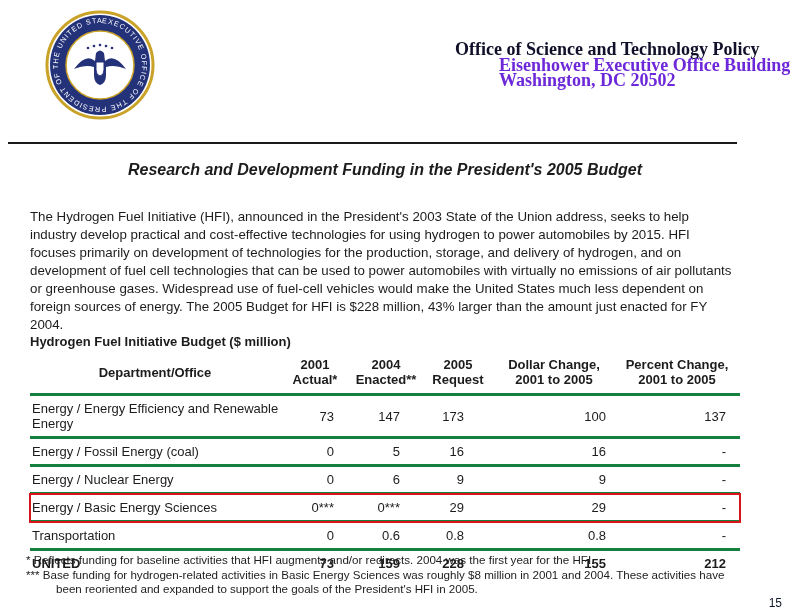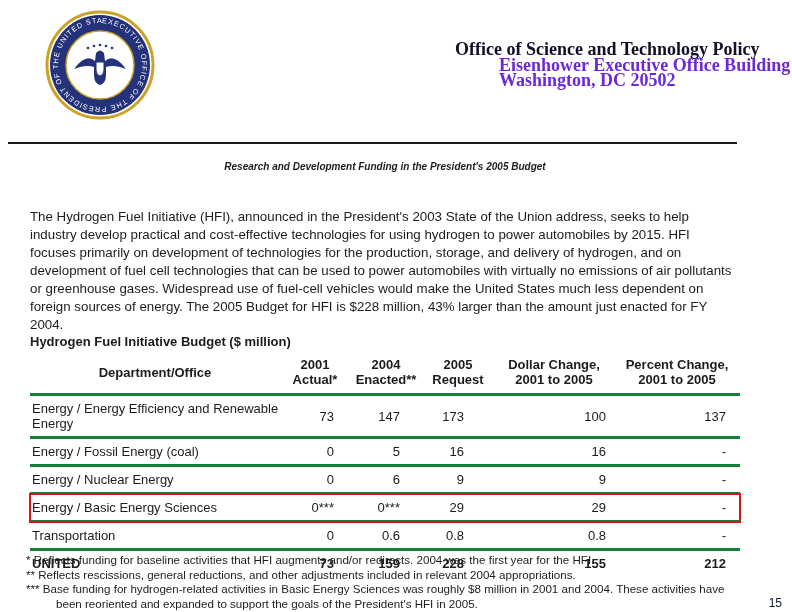--- a/index.html
+++ b/index.html
@@ -20,21 +20,21 @@
     font-weight: bold; font-size: 18px; line-height: 15.5px;
     color: #10102a;
   }
   .letterhead .lh-line.light { color: #6d28d9; margin-left: 44px; }
   .rule {
     position: absolute; left: 8px; top: 142px; width: 729px; height: 0;
     border-top: 2px solid #1a1a1a;
   }
   .title-block { position: absolute; top: 157px; left: 0; width: 770px; text-align: center; }
   .doc-title { font-size: 13.5px; font-weight: bold; letter-spacing: .2px; }
-  .doc-subtitle { font-size: 10px; font-weight: bold; font-style: italic; margin-top: 4px; }
+  .doc-subtitle { font-size: 16px; font-weight: bold; font-style: italic; margin-top: 4px; }
   .body-text {
     position: absolute; left: 30px; top: 208px; width: 708px;
     font-size: 13.3px; line-height: 18px; text-align: left;
   }
   .table-title {
     position: absolute; left: 30px; top: 334px; width: 710px;
     text-align: left; font-size: 13px; font-weight: bold;
   }
   .budget-table-wrap { position: absolute; left: 30px; top: 354px; width: 710px; }
   table.budget { width: 710px; border-collapse: collapse; table-layout: fixed; font-size: 13px; }
@@ -182,19 +182,18 @@
           <td class="num">228</td>
           <td class="num">155</td>
           <td class="num">212</td>
         </tr>
       </tbody>
     </table>
   </div>
 
   <div class="footnotes">
     <div class="footnote">* Reflects funding for baseline activities that HFI augments and/or redirects.  2004 was the first year for the HFI.</div>
-    <div class="footnote">** Reflects rescissions, general reductions, and other adjustments included in relevant 2004 appropriations.</div>
     <div class="footnote">*** Base funding for hydrogen-related activities in Basic Energy Sciences was roughly $8 million in 2001 and 2004.  These activities have been reoriented and expanded to support the goals of the President's HFI in 2005.</div>
   </div>
 
   <div class="page-number">15</div>
 
 </div>
 
 </body></html>

